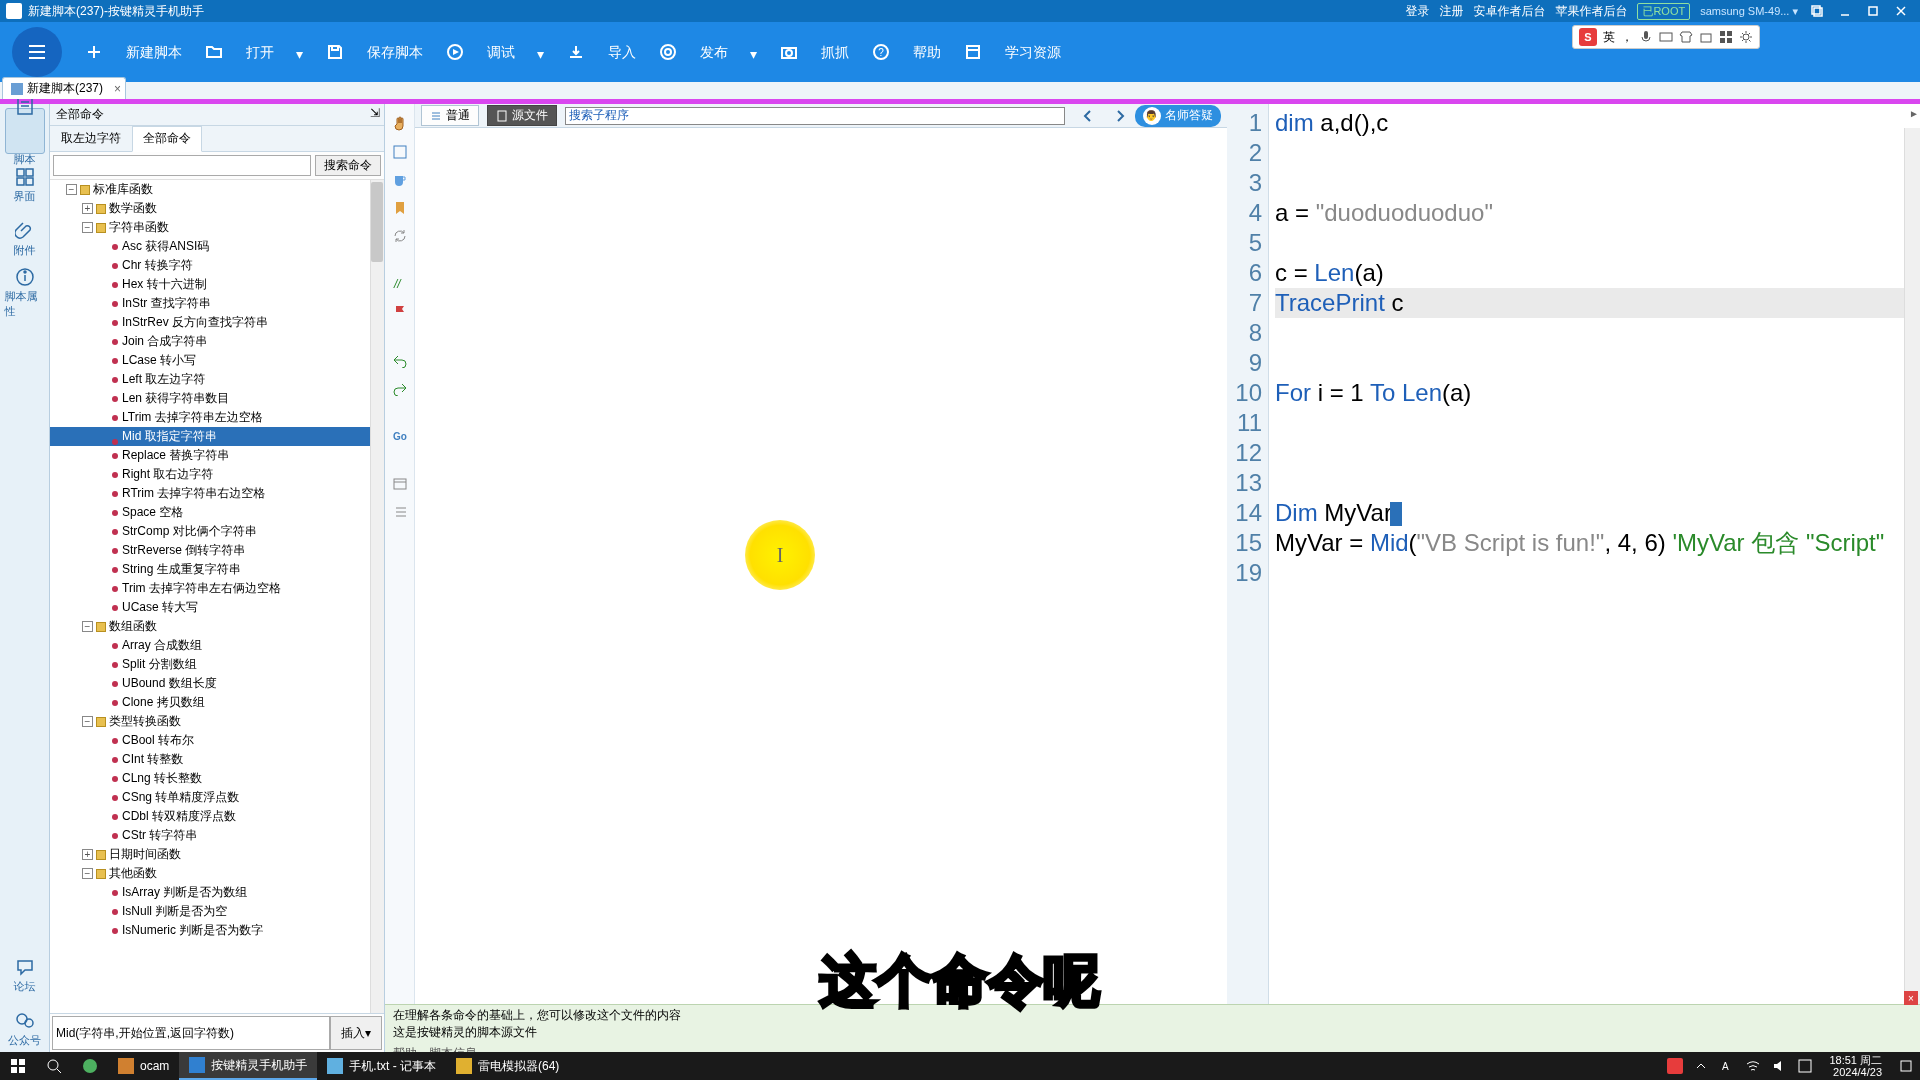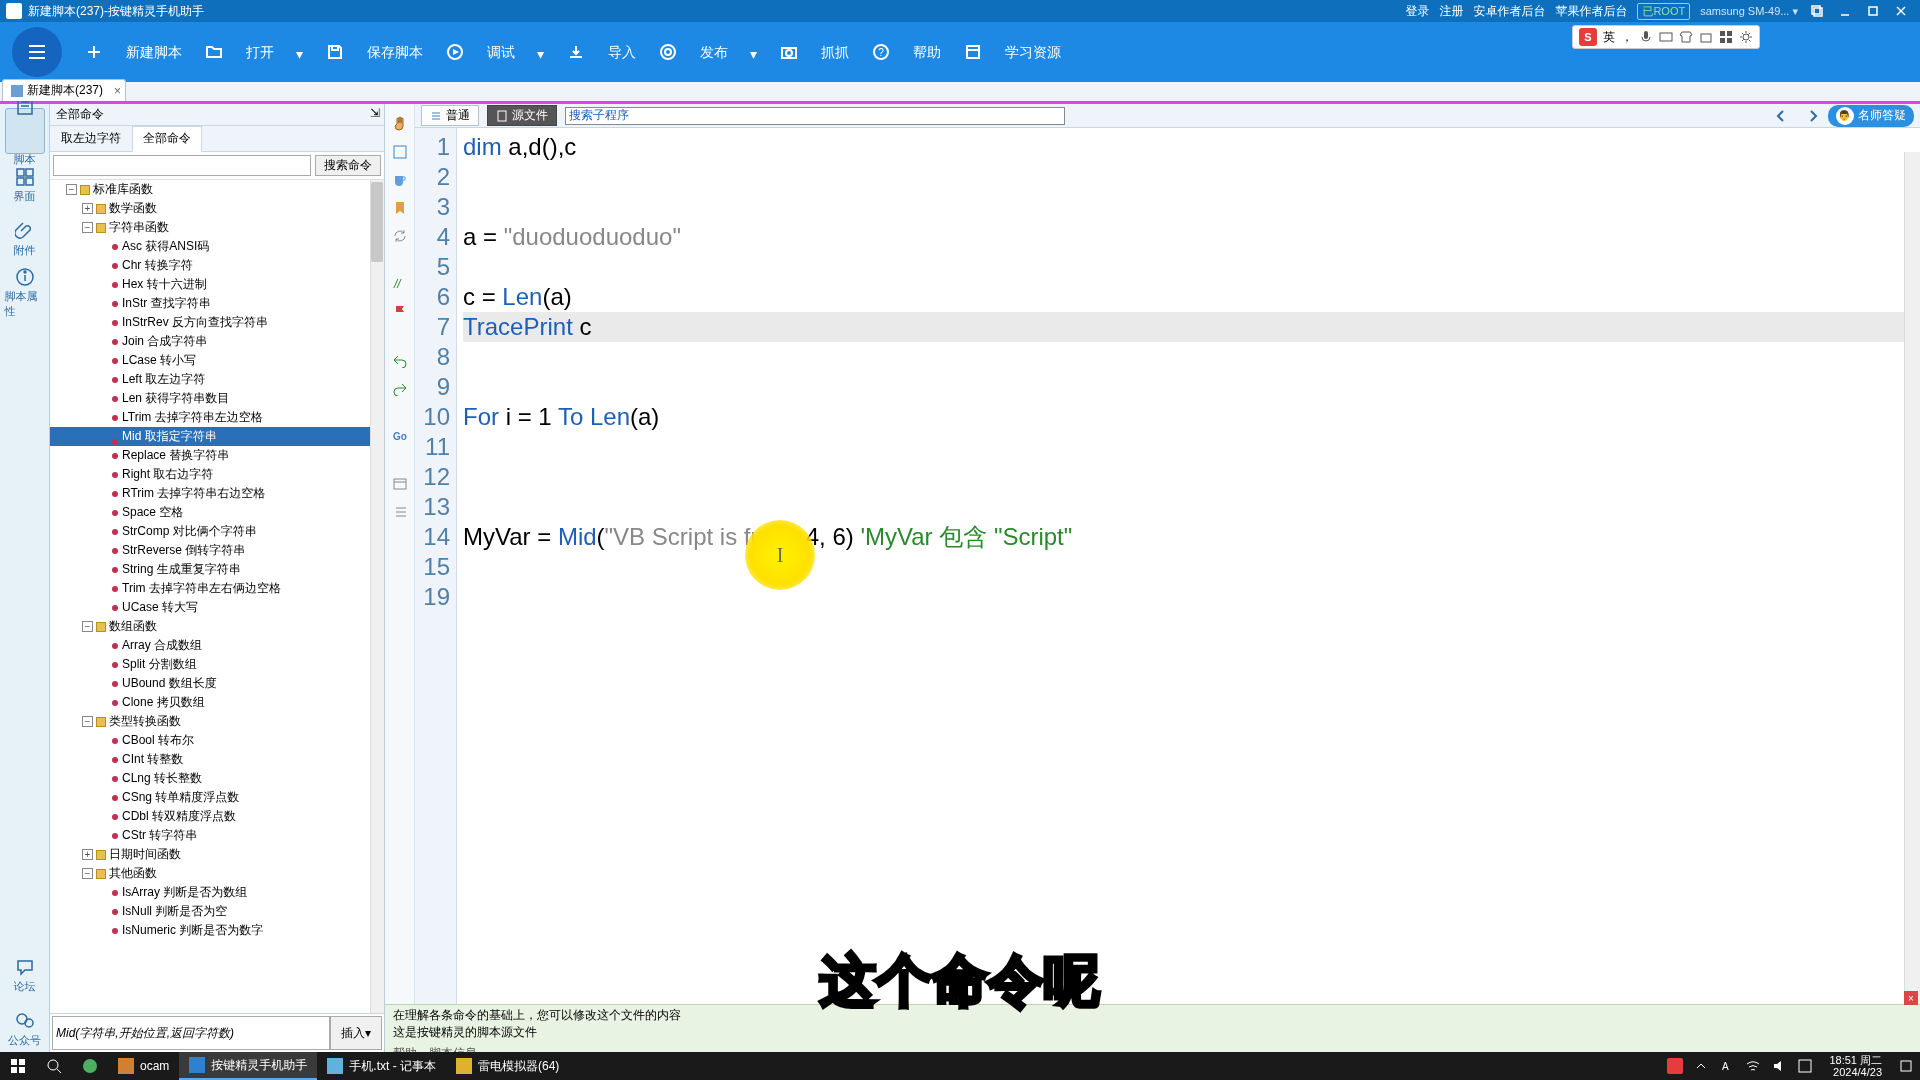--- a/index.html
+++ b/index.html
@@ -25,21 +25,21 @@
 
 .ribbon { height: 60px; background: #1e88e5; display: flex; align-items: center; color: #fff; }
 .hamburger { width: 50px; height: 50px; background: #1565c0; border-radius: 50%; margin: 0 12px; display: flex; align-items: center; justify-content: center; cursor: pointer; }
 .hamburger svg { width: 24px; height: 24px; stroke: #fff; fill: none; stroke-width: 2; }
 .ribbon-items { display: flex; gap: 22px; align-items: center; margin-left: 10px; }
 .ribbon-item { display: flex; align-items: flex-end; gap: 22px; cursor: pointer; font-size: 14px; }
 .ribbon-item .ricon { width: 20px; height: 20px; display: inline-flex; align-items: center; justify-content: center; }
 .ribbon-item .ricon svg { width: 18px; height: 18px; stroke: #fff; fill: none; stroke-width: 2; }
 
 
-.doctabs { height: 22px; background: #eef4f9; display: flex; align-items: flex-end; border-bottom: 3px solid #d946ef; }
+.doctabs { height: 22px; background: #eef4f9; display: flex; align-items: flex-end; border-bottom: 5px solid #d946ef; }
 .doctab { background: #fff; border: 1px solid #a9c6dd; border-bottom: none; padding: 2px 22px 2px 8px; font-size: 12px; position: relative; margin-left: 2px; border-radius: 3px 3px 0 0; display: flex; align-items: center; gap: 4px; }
 .doctab .doctab-icon { width: 12px; height: 12px; background: #6a9ed4; }
 .doctab .close-x { position: absolute; right: 4px; color: #666; cursor: pointer; }
 
 
 .workspace { display: flex; height: calc(100% - 22px - 60px - 22px - 28px); }
 
 
 .rail { width: 50px; background: #e7f1f8; border-right: 1px solid #b8cee0; display: flex; flex-direction: column; align-items: center; padding-top: 4px; gap: 8px; }
 .rail-item { width: 40px; height: 46px; display: flex; flex-direction: column; align-items: center; justify-content: center; cursor: pointer; color: #2d6aa3; font-size: 11px; gap: 2px; }
@@ -65,30 +65,30 @@
 .tree-toggle { width: 11px; height: 11px; border: 1px solid #888; display: inline-flex; align-items: center; justify-content: center; font-size: 10px; line-height: 1; margin-right: 3px; color: #555; }
 .tree-icon { width: 10px; height: 10px; display: inline-block; margin-right: 3px; }
 .tree-folder { background: #e8c050; border: 1px solid #b89020; }
 .tree-leaf-dot { width: 6px; height: 6px; background: #c03050; border-radius: 50%; display: inline-block; margin-right: 4px; margin-left: 16px; }
 .tree-leaf { cursor: pointer; }
 .tree-leaf.selected { background: #2a70b8; color: #fff; align-items: flex-end; }
 .depth-1 { padding-left: 16px; }
 .depth-2 { padding-left: 32px; }
 .depth-3 { padding-left: 46px; }
 .cmd-bottom { display: flex; border-top: 1px solid #c7d7e4; padding: 2px; }
-.cmd-bottom input { flex: 1; border: 1px solid #aaa; font-size: 12px; padding: 9px 3px; font-style: italic; }
+.cmd-bottom input { flex: 1; border: 1px solid #aaa; font-size: 12px; padding: 9px 3px; }
 .cmd-bottom button { border: 1px solid #aaa; background: #f0f0f0; font-size: 12px; padding: 1px 10px; cursor: pointer; }
 
 
 .toolstrip { width: 30px; background: #f6f9fc; border-right: 1px solid #dbe5ee; display: flex; flex-direction: column; align-items: center; padding-top: 10px; gap: 8px; }
 .toolstrip .tsbtn { width: 20px; height: 20px; display: flex; align-items: center; justify-content: center; cursor: pointer; }
 .toolstrip .tsbtn svg { width: 16px; height: 16px; }
 
 
-.editor-area { flex: 1; display: flex; flex-direction: column; position: relative; }
+.editor-area { flex: 1; display: flex; position: relative; }
 .editor-top { height: 24px; background: #eef4f9; border-bottom: 1px solid #c7d7e4; display: flex; align-items: center; padding: 0 6px; gap: 8px; font-size: 12px; }
 .editor-top .et-btn { padding: 1px 8px; border: 1px solid #b0c4d4; background: #fdfdfd; cursor: pointer; display: flex; align-items: center; gap: 4px; }
 .editor-top .et-btn.dark { background: #555; color: #fff; border-color: #444; }
 .editor-top .et-btn .et-icon { width: 12px; height: 12px; }
 .et-search { flex: 0 0 500px; }
 .et-search input { width: 100%; border: 1px solid #888; background: #fff; font-size: 12px; padding: 1px 3px; color:#1e5fb8; }
 .et-spacer { flex: 1; }
 .et-nav { display: flex; gap: 18px; color: #2d6aa3; align-items: center; }
 .et-nav .chev { width: 14px; height: 14px; cursor: pointer; }
 .et-teacher { display: flex; align-items: center; gap: 4px; background: #2d8fe0; color: #fff; padding: 2px 8px; border-radius: 10px; cursor: pointer; }
@@ -543,20 +543,21 @@
           <div class="code-line"><span class="ident">a = </span><span class="str">"duoduoduoduo"</span></div>
           <div class="code-line"></div>
           <div class="code-line"><span class="ident">c = </span><span class="fn">Len</span><span class="ident">(a)</span></div>
           <div class="code-line current"><span class="kw">TracePrint</span><span class="ident"> c</span></div>
           <div class="code-line"></div>
           <div class="code-line"></div>
           <div class="code-line"><span class="kw">For</span><span class="ident"> i = 1 </span><span class="kw">To</span><span class="ident"> </span><span class="fn">Len</span><span class="ident">(a)</span></div>
           <div class="code-line"></div>
           <div class="code-line"></div>
           <div class="code-line"></div>
+          <div class="code-line"><span class="kw">Dim</span><span class="ident"> MyVar</span><span class="cursor-block"></span></div>
           <div class="code-line"><span class="ident">MyVar = </span><span class="fn">Mid</span><span class="ident">(</span><span class="str">"VB Script is fun!"</span><span class="ident">, 4, 6) </span><span class="cmt">'MyVar 包含 "Script"</span></div>
         </div>
       <div class="vscroll"></div>
     </div>
     <div class="hscroll">
         <span class="harrow l">◄</span>
         <div class="hthumb"></div>
         <span class="harrow r">►</span>
       </div>
   </div>

